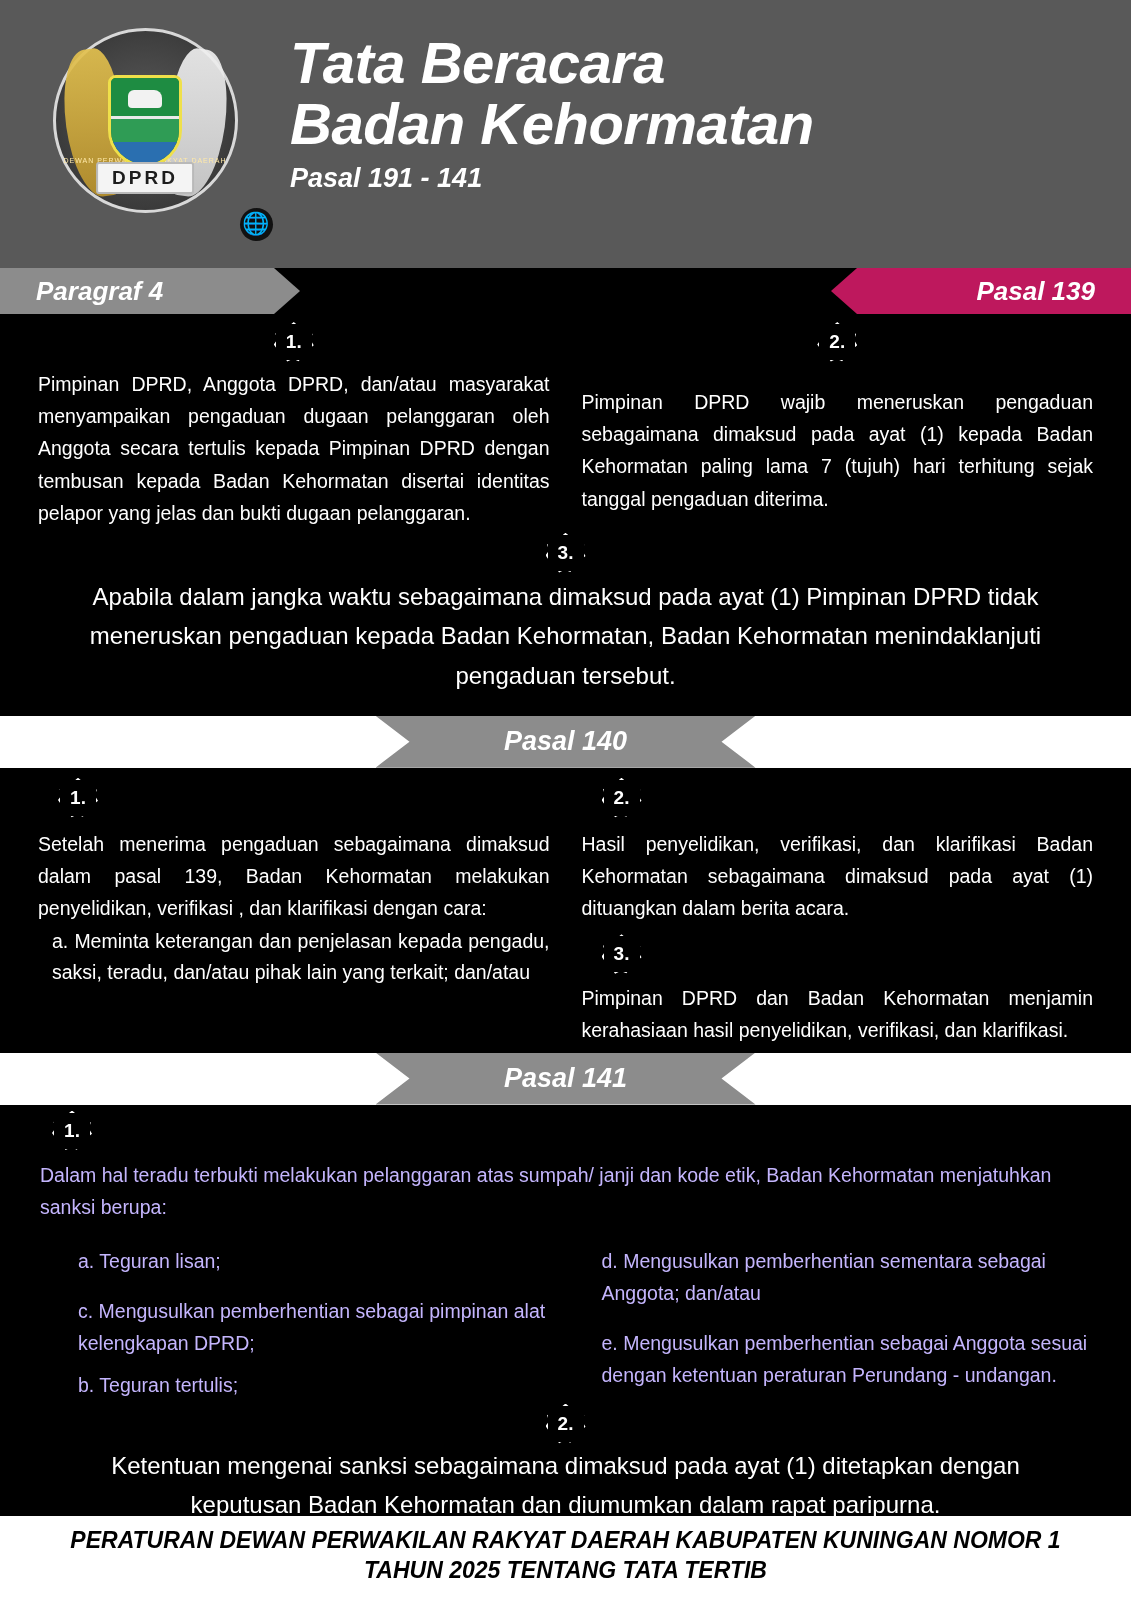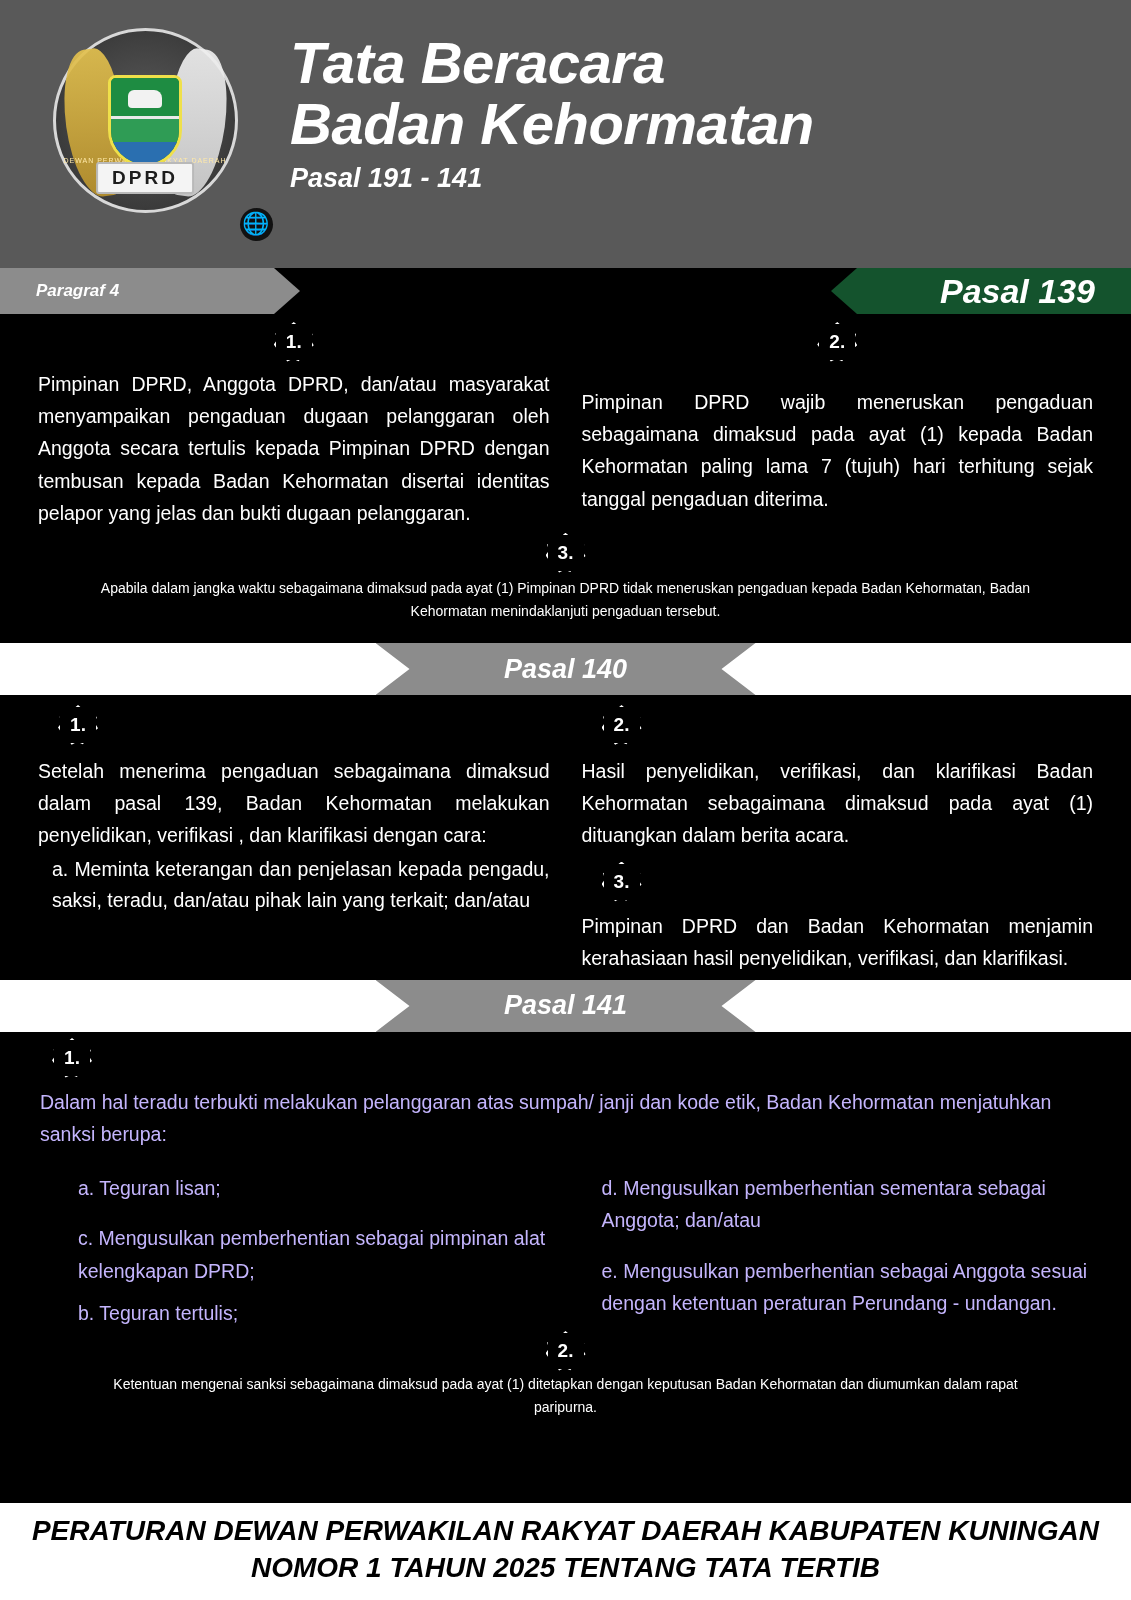--- a/index.html
+++ b/index.html
@@ -93,29 +93,29 @@
     font-size: 22px; line-height: 1;
   }
   .url-text { font-size: 23px; font-style: italic; font-weight: bold; }
 
   
   .band-row { position: relative; height: 46px; background: #000; }
   .ribbon-left {
     position: absolute; left: 0; top: 0; height: 46px;
     background: #8c8c8c; color: #fff;
     display: flex; align-items: center;
-    padding: 0 56px 0 36px; font-size: 17px; font-style: italic; font-weight: bold;
+    padding: 0 56px 0 36px; font-size: 26px; font-style: italic; font-weight: bold;
     clip-path: polygon(0 0, calc(100% - 26px) 0, 100% 50%, calc(100% - 26px) 100%, 0 100%);
     width: 300px;
   }
   .ribbon-right {
     position: absolute; right: 0; top: 0; height: 46px;
-    background: #14532d; color: #fff;
+    background: #be185d; color: #fff;
     display: flex; align-items: center; justify-content: flex-end;
-    padding: 0 36px 0 56px; font-size: 34px; font-style: italic; font-weight: bold;
+    padding: 0 36px 0 56px; font-size: 26px; font-style: italic; font-weight: bold;
     clip-path: polygon(26px 0, 100% 0, 100% 100%, 26px 100%, 0 50%);
     width: 300px;
   }
   .center-banner-row {
     position: relative; height: 52px; background: #fff;
     display: flex; align-items: center; justify-content: center;
   }
   .center-banner {
     background: #8c8c8c; color: #fff;
     height: 52px; width: 380px;
@@ -139,31 +139,31 @@
     content: ""; position: absolute; inset: 0;
     border: 2px solid #fff;
     clip-path: polygon(50% 0%, 62% 10%, 78% 7%, 83% 22%, 97% 30%, 92% 45%,
                        100% 58%, 88% 68%, 88% 84%, 72% 86%, 62% 98%,
                        48% 92%, 34% 99%, 25% 86%, 9% 85%, 9% 69%,
                        0% 56%, 9% 44%, 4% 29%, 18% 22%, 22% 7%, 38% 10%);
   }
   .badge span { position: relative; z-index: 2; }
 
   p.just { text-align: justify; font-size: 19.5px; line-height: 1.65; color: #fff; }
-  p.center { text-align: center; font-size: 14px; line-height: 1.65; color: #fff; }
+  p.center { text-align: center; font-size: 24px; line-height: 1.65; color: #fff; }
   p.left { text-align: left; font-size: 19.5px; line-height: 1.65; color: #c4b5fd; }
   .sub-list { margin-top: 2px; }
   .sub-list p { font-size: 19.5px; line-height: 1.6; padding-left: 14px; text-align: justify; }
 
   
   .footer {
     position: absolute; left: 0; bottom: 0; width: 100%;
     background: #fff; color: #000;
     text-align: center;
-    font-style: italic; font-weight: bold; font-size: 28px;
+    font-style: italic; font-weight: bold; font-size: 23px;
     line-height: 1.3;
     padding: 10px 30px 14px;
   }
 </style>
 </head>
 <body>
 
 <div class="page">
 
   <div class="header">

